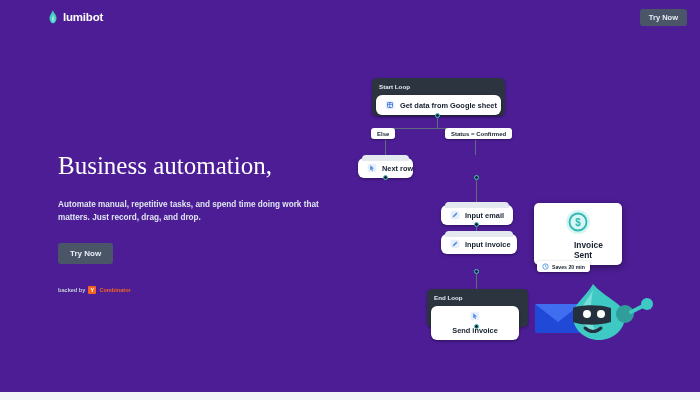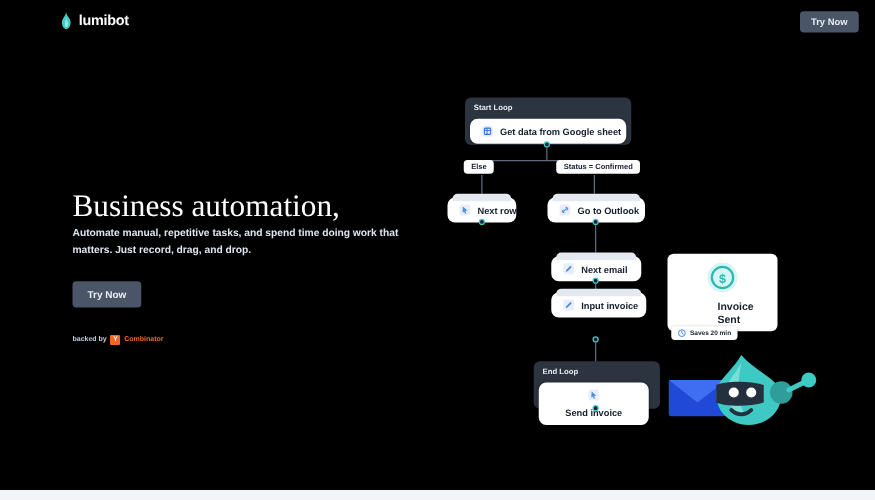--- a/index.html
+++ b/index.html
@@ -5,21 +5,21 @@
   * { box-sizing: border-box; margin: 0; padding: 0; }
   html, body {
     width: 700px; height: 400px;
     overflow: hidden;
     background: #1a2333;
     font-family: "Liberation Sans", sans-serif;
   }
   .page {
     position: relative;
     width: 700px; height: 400px;
-    background: #000000;
+    background: #4c1d95;
     overflow: hidden;
     padding-left: 44px;
   }
 
   
   .topbar {
     position: absolute; top: 0; left: 0;
     width: 700px; height: 34px;
   }
   .brand {
@@ -52,20 +52,21 @@
   }
   .headline {
     font-family: "Liberation Serif", serif;
     font-size: 25px;
     line-height: 1.25;
     font-weight: normal;
   }
   .headline .l1 { color: #ffffff; display: block; }
   .headline .l2 { color: #3e94a0; display: block; }
   .subhead {
+    margin-top: 18px;
     color: #dfe6f0;
     font-size: 8.2px;
     font-weight: bold;
     line-height: 1.55;
     width: 285px;
   }
   .cta {
     margin-top: 18px;
     display: inline-block;
     background: #4a5568;
@@ -257,44 +258,32 @@
       <div class="node" style="width:55px;">
         <svg class="node-ico" viewBox="0 0 12 12">
           <rect x="0.8" y="0.8" width="10.4" height="10.4" rx="2.2" fill="#e8eefb"></rect>
           <path d="M4 2.6 L8.4 6.6 L6.3 6.9 L7.2 9.2 L6 9.7 L5.1 7.4 L3.6 8.6 Z" fill="#4a8fe0"></path>
         </svg>
         <span class="node-label">Next row</span>
       </div>
     </div>
     <div class="dot" style="left:33px; top:105px;"></div>
 
-    <div class="node-stack" style="left:88px; top:88px; width:78px;">
-      <div class="sheet"></div>
-      <div class="node" style="width:78px;">
-        <svg class="node-ico" viewBox="0 0 12 12">
-          <rect x="0.8" y="0.8" width="10.4" height="10.4" rx="2.2" fill="#e8eefb"></rect>
-          <path d="M4.6 7.4 L7.4 4.6" stroke="#4a8fe0" stroke-width="1" stroke-linecap="round"></path>
-          <path d="M5.1 8.6 A1.7 1.7 0 0 1 3.4 6.9 L4.3 6 " stroke="#4a8fe0" stroke-width="1" fill="none" stroke-linecap="round"></path>
-          <path d="M6.9 3.4 A1.7 1.7 0 0 1 8.6 5.1 L7.7 6" stroke="#4a8fe0" stroke-width="1" fill="none" stroke-linecap="round"></path>
-        </svg>
-        <span class="node-label">Go to Outlook</span>
-      </div>
-    </div>
     <div class="dot" style="left:124px; top:105px;"></div>
 
     <div class="line vline" style="left:126px; top:110px; height:22px;"></div>
 
     <div class="node-stack" style="left:91px; top:135px; width:72px;">
       <div class="sheet"></div>
       <div class="node" style="width:72px;">
         <svg class="node-ico" viewBox="0 0 12 12">
           <rect x="0.8" y="0.8" width="10.4" height="10.4" rx="2.2" fill="#e8eefb"></rect>
           <path d="M3.2 8.8 L3.6 7.1 L7.6 3.1 L8.9 4.4 L4.9 8.4 Z" fill="#4a8fe0"></path>
         </svg>
-        <span class="node-label">Next email</span>
+        <span class="node-label">Input email</span>
       </div>
     </div>
     <div class="dot" style="left:124px; top:152px;"></div>
 
     <div class="line vline" style="left:126px; top:157px; height:22px;"></div>
 
     <div class="node-stack" style="left:91px; top:164px; width:76px;">
       <div class="sheet"></div>
       <div class="node" style="width:76px;">
         <svg class="node-ico" viewBox="0 0 12 12">

